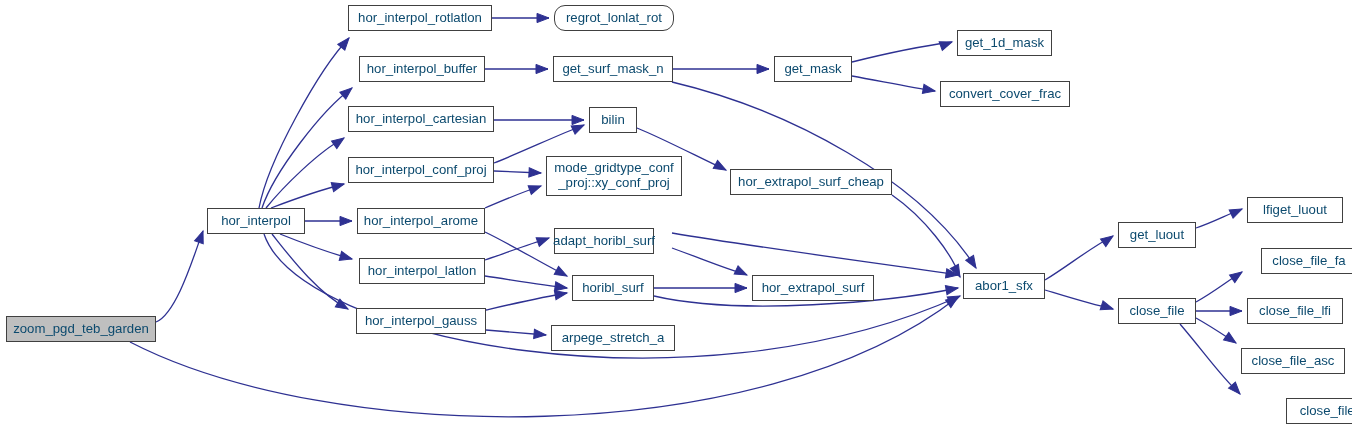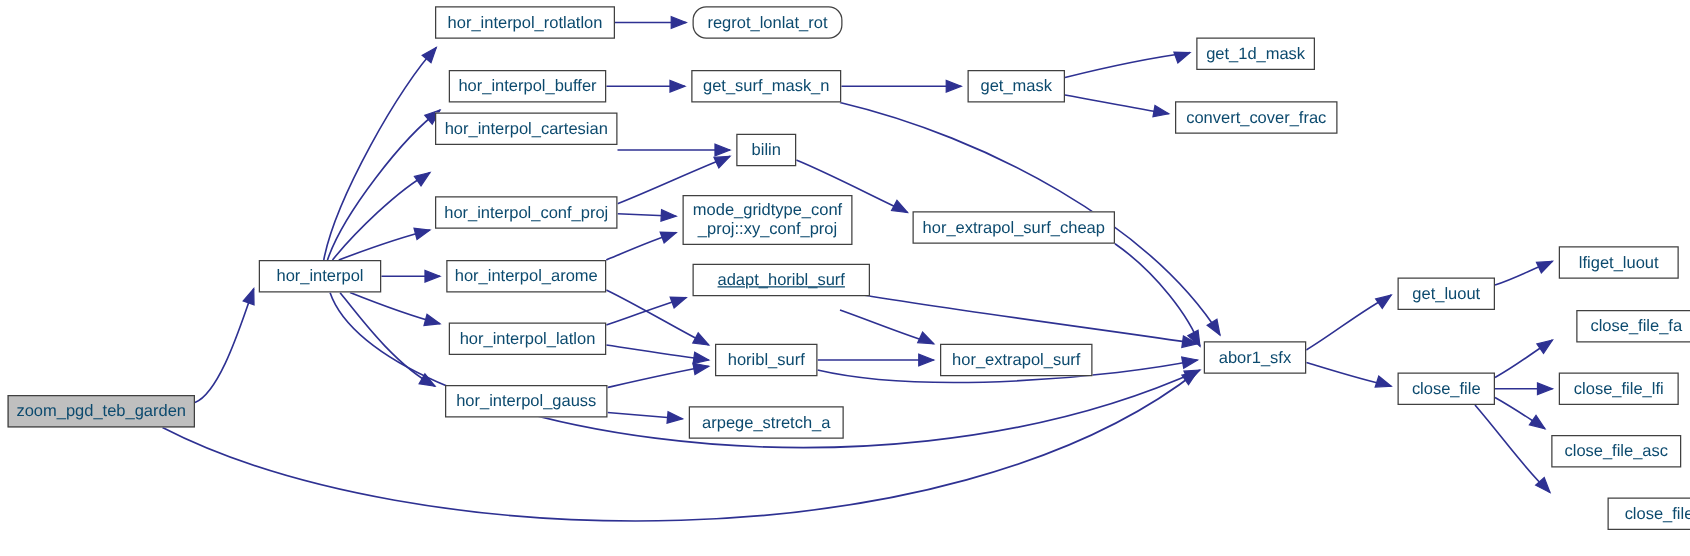--- a/index.html
+++ b/index.html
@@ -102,21 +102,21 @@
       </div>
       <div class="nodebox" style="left: 207px; top: 208px; width: 98px; height: 26px; border-color: rgb(64, 64, 64); background: rgb(255, 255, 255);">
         <span class="nodelabel">hor_interpol</span>
       </div>
       <div class="nodebox" style="left: 348px; top: 5px; width: 144px; height: 26px; border-color: rgb(64, 64, 64); background: rgb(255, 255, 255);">
         <span class="nodelabel">hor_interpol_rotlatlon</span>
       </div>
       <div class="nodebox" style="left: 359px; top: 56px; width: 126px; height: 26px; border-color: rgb(64, 64, 64); background: rgb(255, 255, 255);">
         <span class="nodelabel">hor_interpol_buffer</span>
       </div>
-      <div class="nodebox" style="left: 348px; top: 90px; width: 146px; height: 26px; border-color: rgb(64, 64, 64); background: rgb(255, 255, 255);">
+      <div class="nodebox" style="left: 348px; top: 106px; width: 146px; height: 26px; border-color: rgb(64, 64, 64); background: rgb(255, 255, 255);">
         <span class="nodelabel">hor_interpol_cartesian</span>
       </div>
       <div class="nodebox" style="left: 348px; top: 157px; width: 146px; height: 26px; border-color: rgb(64, 64, 64); background: rgb(255, 255, 255);">
         <span class="nodelabel">hor_interpol_conf_proj</span>
       </div>
       <div class="nodebox" style="left: 357px; top: 208px; width: 128px; height: 26px; border-color: rgb(64, 64, 64); background: rgb(255, 255, 255);">
         <span class="nodelabel">hor_interpol_arome</span>
       </div>
       <div class="nodebox" style="left: 359px; top: 258px; width: 126px; height: 26px; border-color: rgb(64, 64, 64); background: rgb(255, 255, 255);">
         <span class="nodelabel">hor_interpol_latlon</span>
@@ -130,21 +130,21 @@
       <div class="nodebox" style="left: 553px; top: 56px; width: 120px; height: 26px; border-color: rgb(64, 64, 64); background: rgb(255, 255, 255);">
         <span class="nodelabel">get_surf_mask_n</span>
       </div>
       <div class="nodebox" style="left: 589px; top: 107px; width: 48px; height: 26px; border-color: rgb(64, 64, 64); background: rgb(255, 255, 255);">
         <span class="nodelabel">bilin</span>
       </div>
       <div class="nodebox" style="left: 546px; top: 156px; width: 136px; height: 40px; border-color: rgb(64, 64, 64); background: rgb(255, 255, 255);">
         <span class="nodelabel">mode_gridtype_conf
 _proj::xy_conf_proj</span>
       </div>
-      <div class="nodebox" style="left: 554px; top: 211px; width: 142px; height: 26px; border-color: rgb(64, 64, 64); background: rgb(255, 255, 255); text-decoration: underline;">
+      <div class="nodebox" style="left: 554px; top: 228px; width: 100px; height: 26px; border-color: rgb(64, 64, 64); background: rgb(255, 255, 255);">
         <span class="nodelabel">adapt_horibl_surf</span>
       </div>
       <div class="nodebox" style="left: 572px; top: 275px; width: 82px; height: 26px; border-color: rgb(64, 64, 64); background: rgb(255, 255, 255);">
         <span class="nodelabel">horibl_surf</span>
       </div>
       <div class="nodebox" style="left: 551px; top: 325px; width: 124px; height: 26px; border-color: rgb(64, 64, 64); background: rgb(255, 255, 255);">
         <span class="nodelabel">arpege_stretch_a</span>
       </div>
       <div class="nodebox" style="left: 730px; top: 169px; width: 162px; height: 26px; border-color: rgb(64, 64, 64); background: rgb(255, 255, 255); align-items: center;">
         <span class="nodelabel">hor_extrapol_surf_cheap</span>

